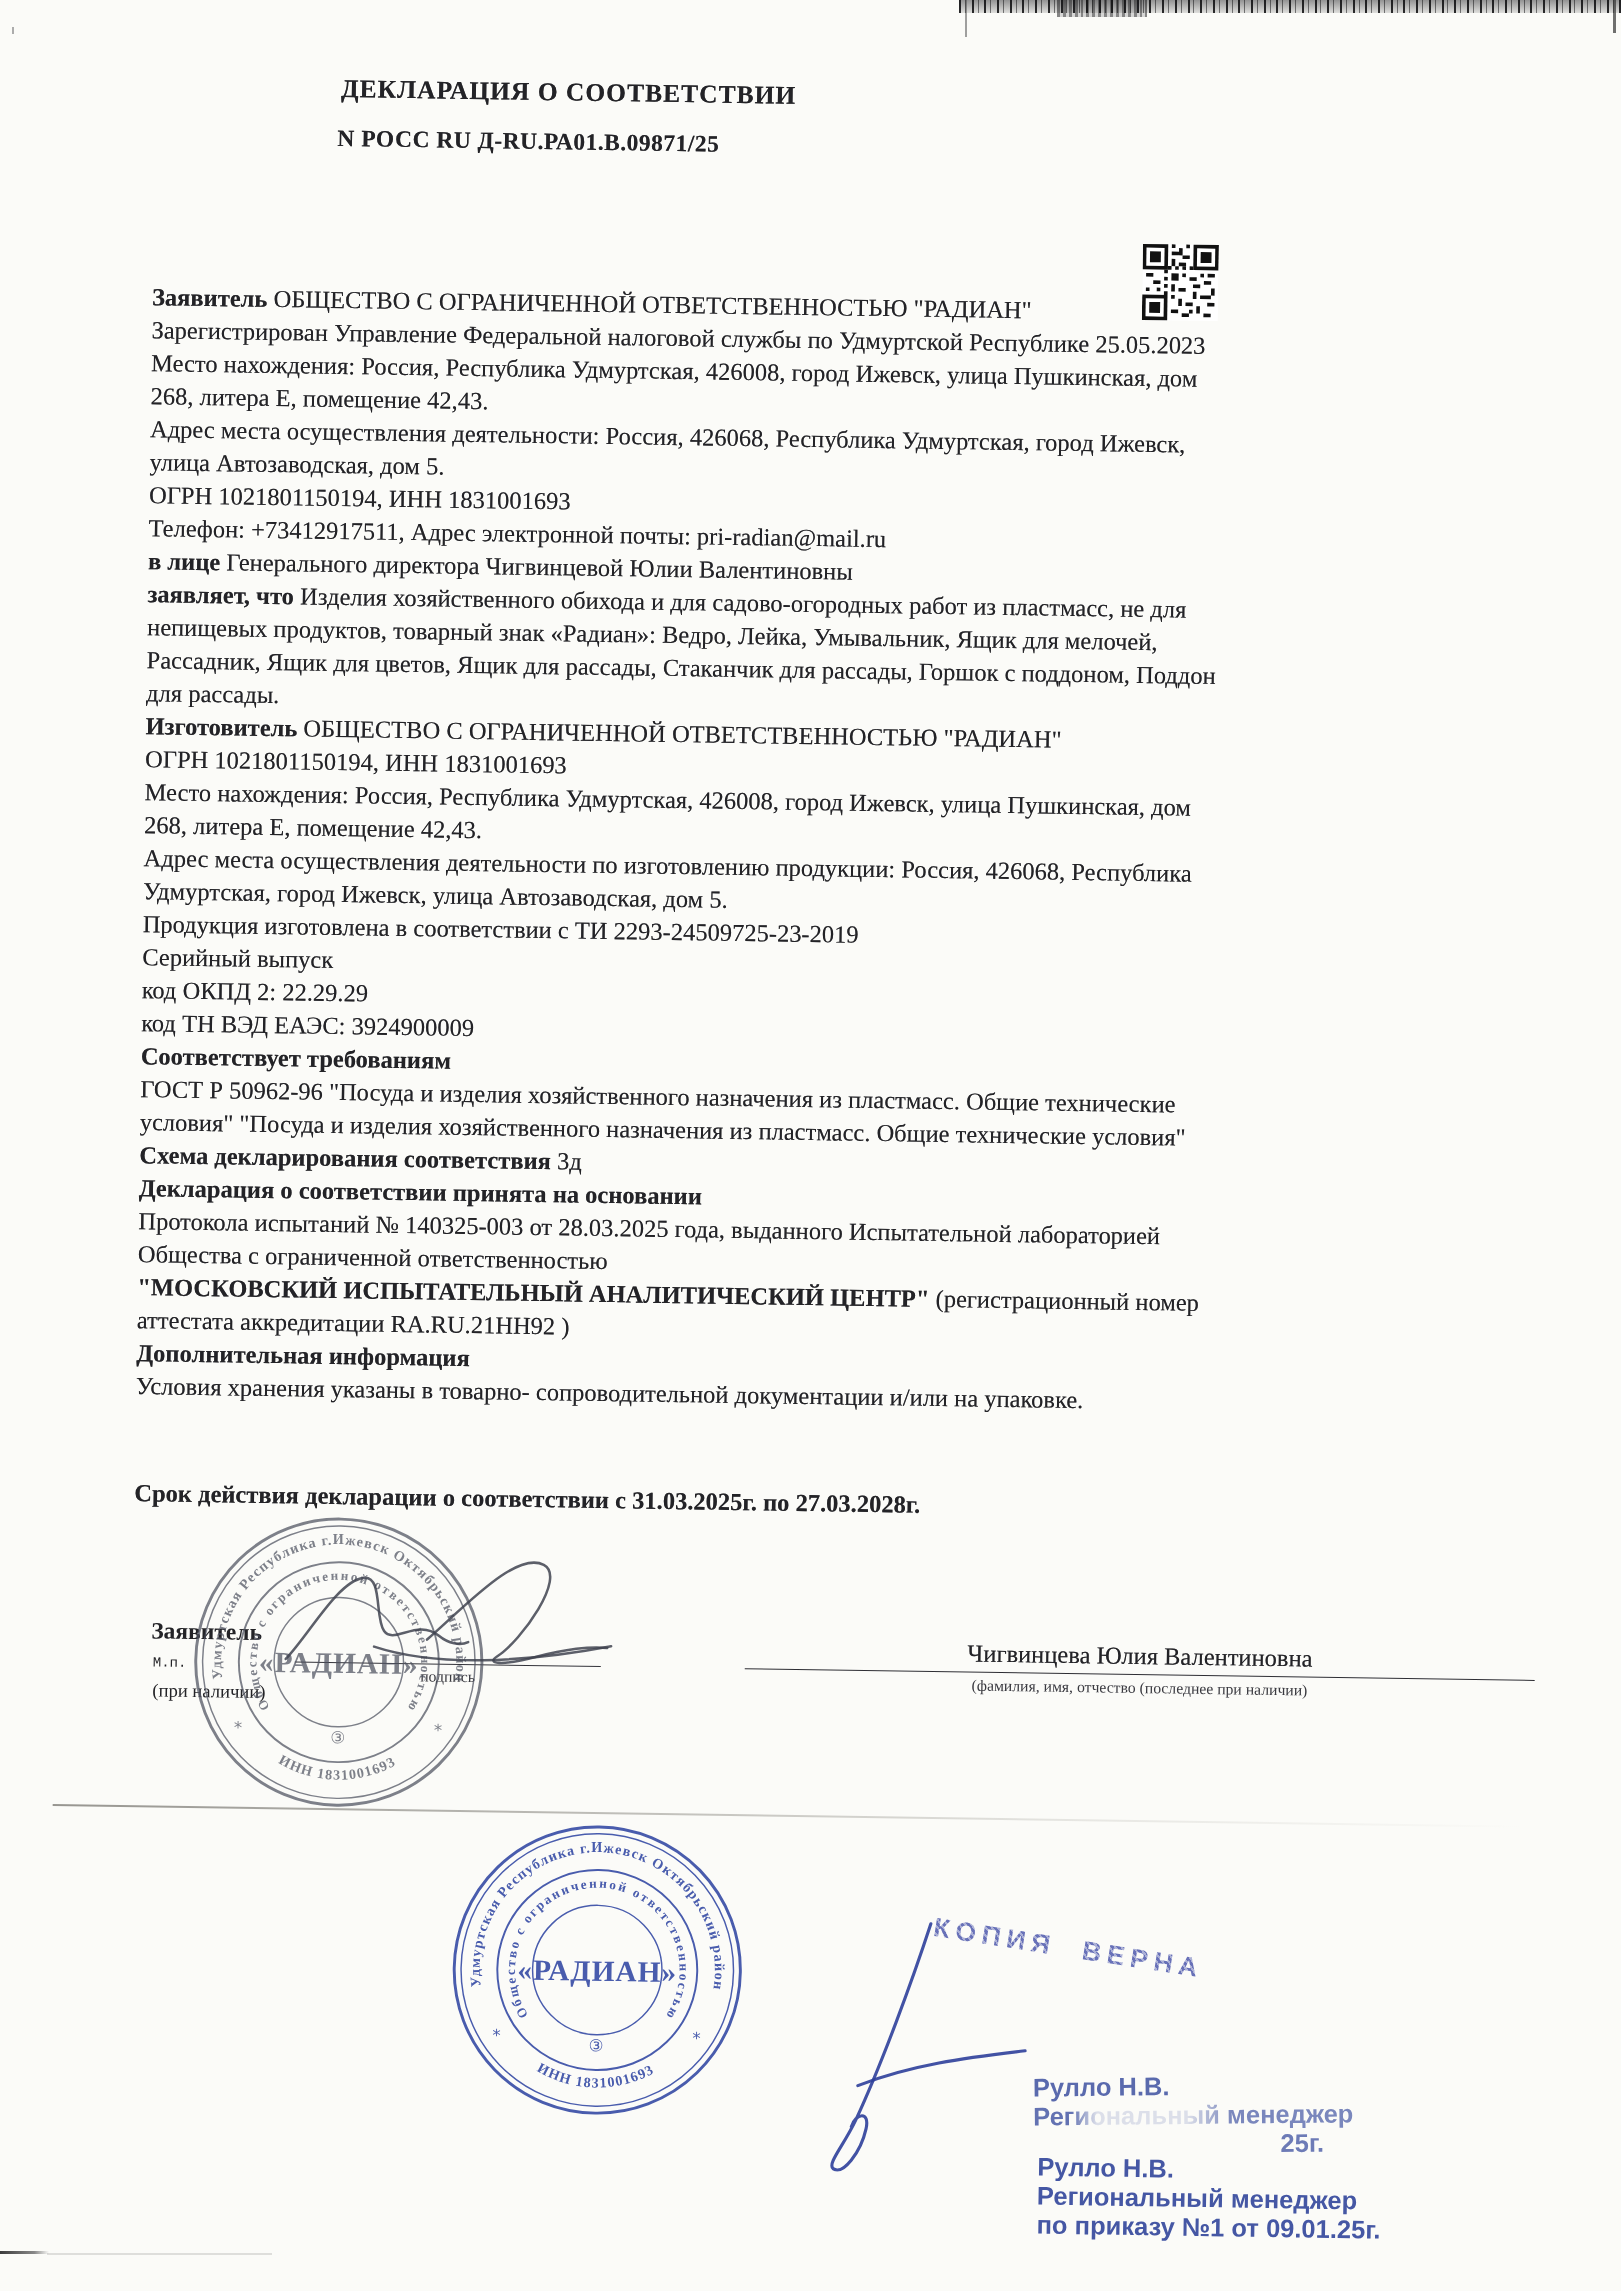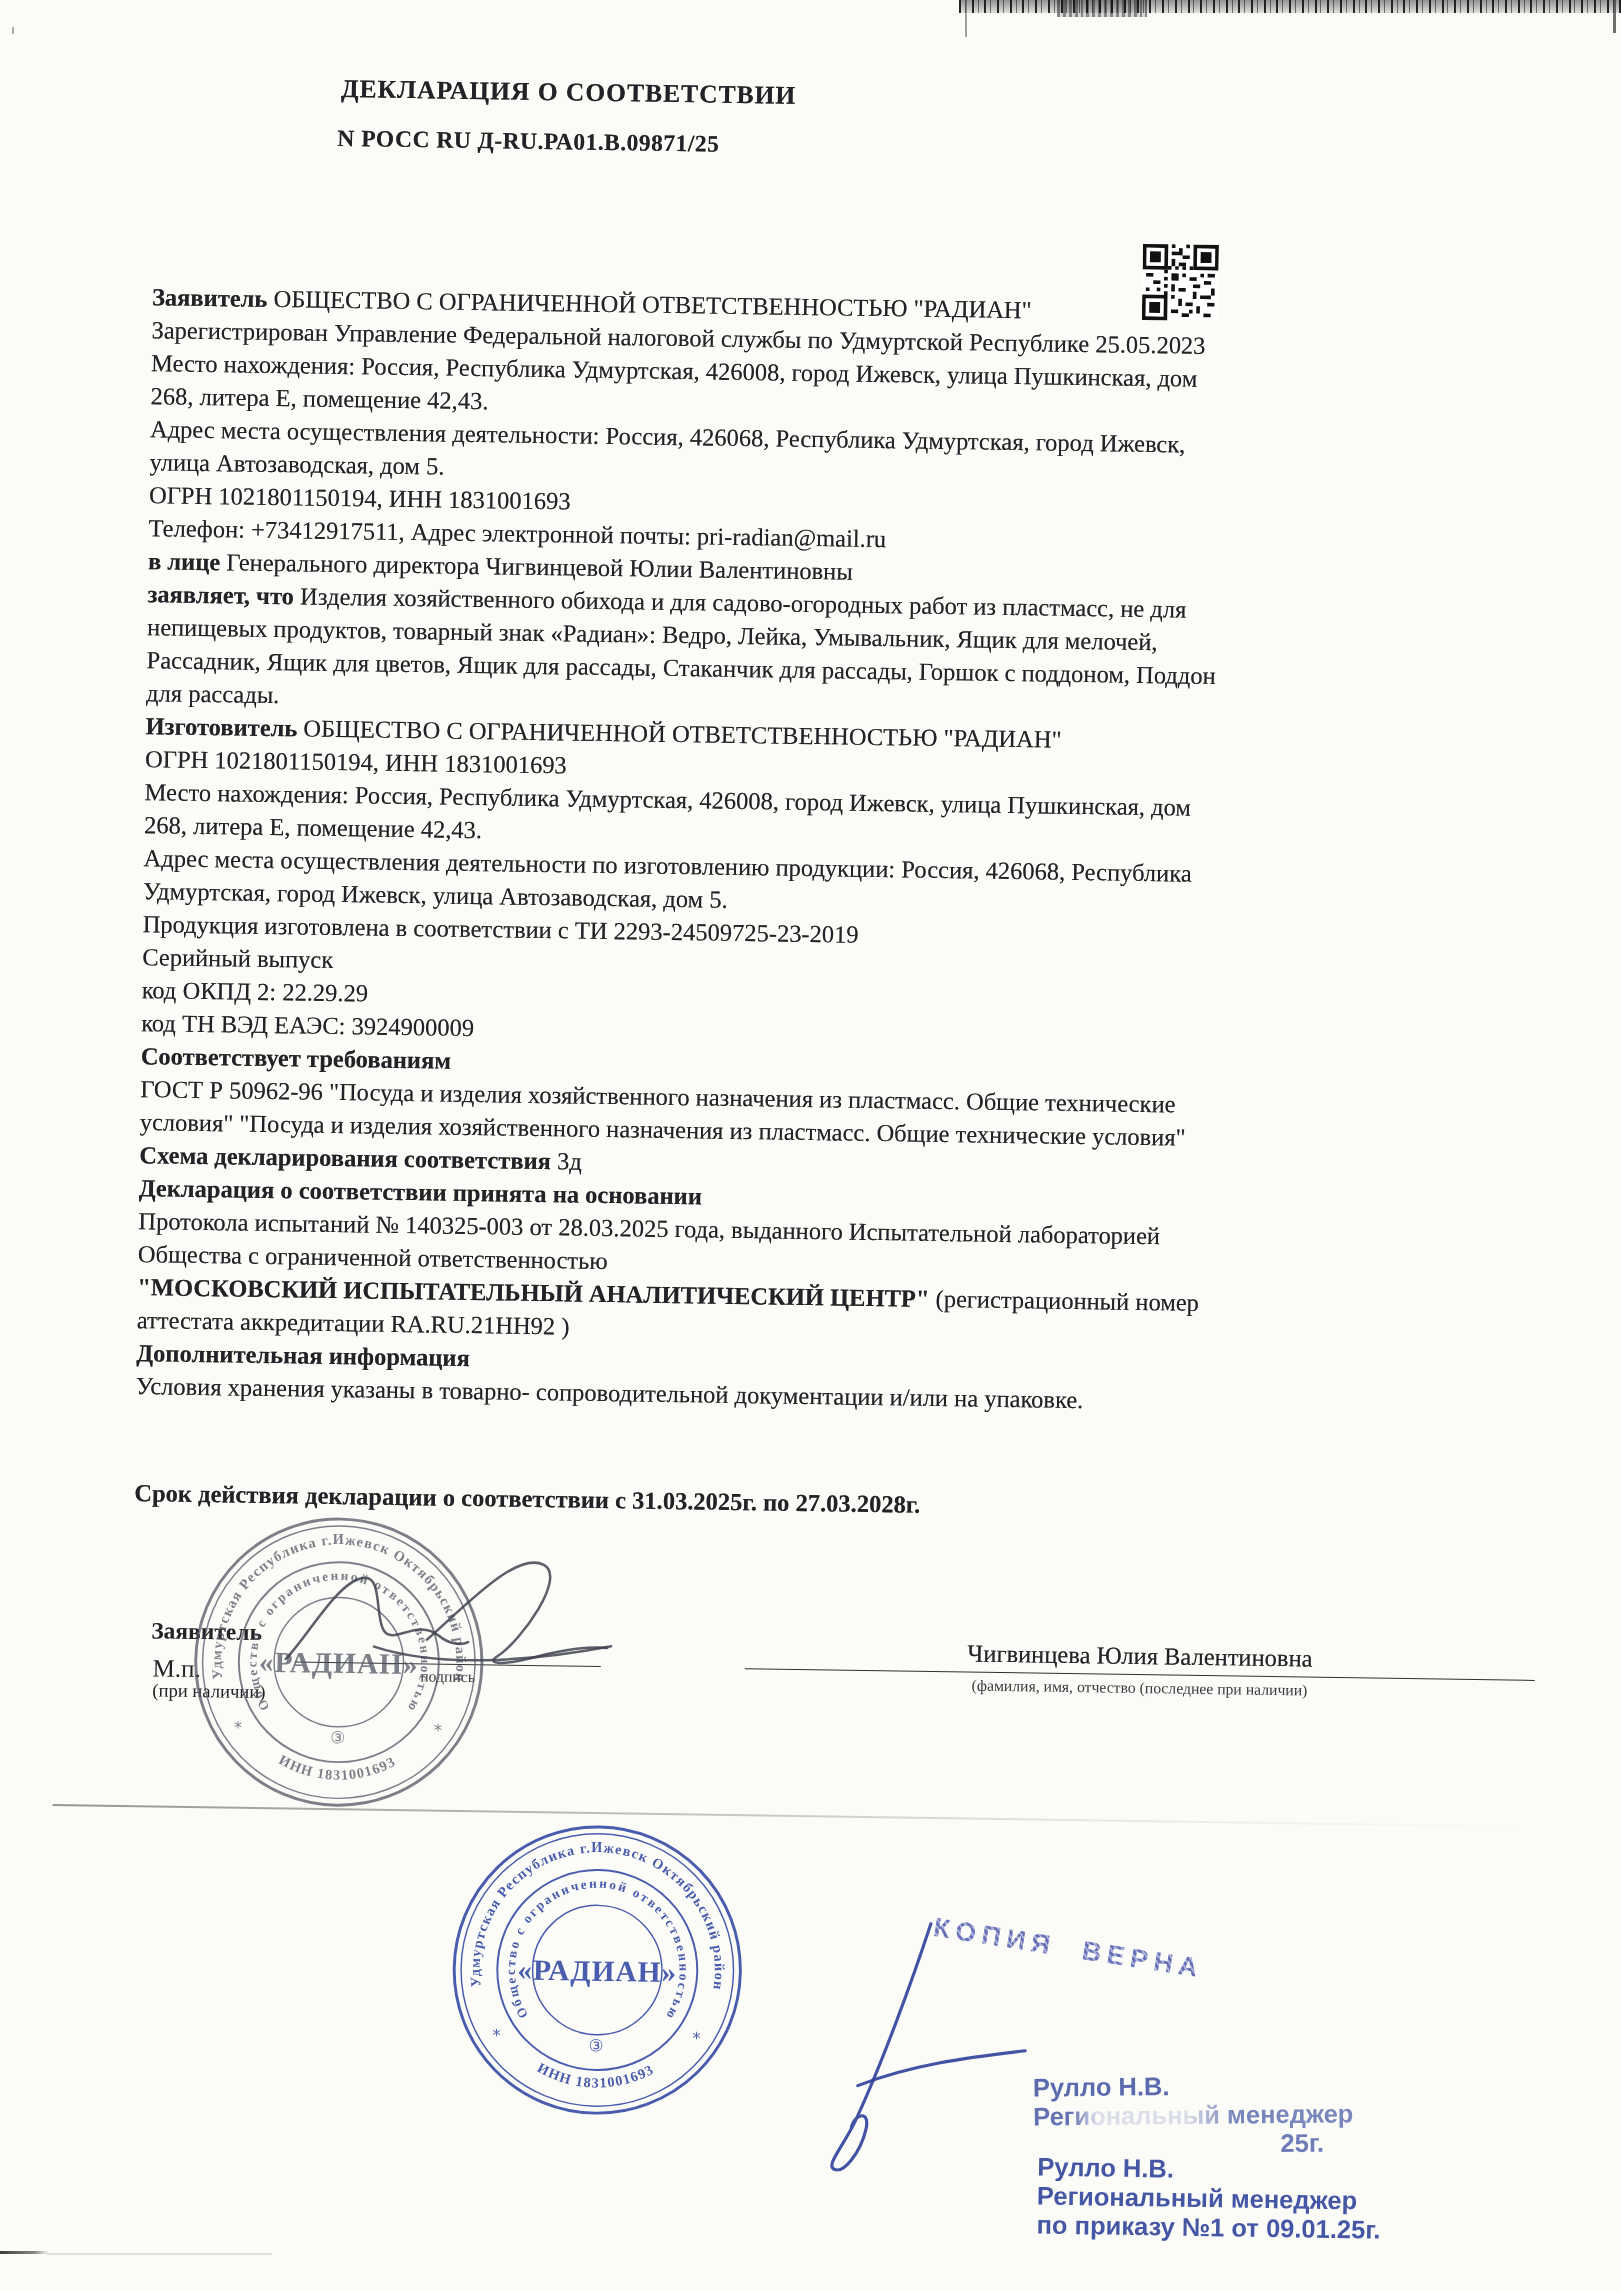--- a/index.html
+++ b/index.html
@@ -20,21 +20,21 @@
   .qr{left:1145px;top:222px;}
 
   
   .doc-lines{left:155px;top:280px;width:1353px;font-size:24.5px;line-height:33px;}
   .dl{white-space:nowrap;text-shadow:0 0 0.6px rgba(35,35,40,.55);}
   .dl b{font-weight:bold}
   .dl:last-child{margin-top:74px;}
 
   
   .sig-label{left:174px;top:1617px;font-size:23.5px;font-weight:bold;}
-  .mp{left:176px;top:1654px;font-size:25px;}
+  .mp{left:176px;top:1654px;font-size:14px;font-family:Liberation Mono, monospace;}
   .mp-note{left:176px;top:1679px;font-size:18.6px;}
   .sig-line-box{left:318px;top:1627px;width:306px;text-align:center;}
   .sig-line-box .rule{height:32px;border-bottom:1.6px solid #33333a;}
   .sig-line-box .cap{font-size:15.7px;color:#3a3a40;padding-top:2.9px;}
   .name-box{left:768px;top:1627px;width:790px;text-align:center;}
   .name-box .nm{font-size:24.5px;height:32px;text-shadow:0 0 0.6px rgba(35,35,40,.55);}
   .name-box .rule{border-bottom:1.8px solid #2e2e34;}
   .name-box .cap{font-size:15.7px;color:#3a3a40;padding-top:3.9px;}
 
   

